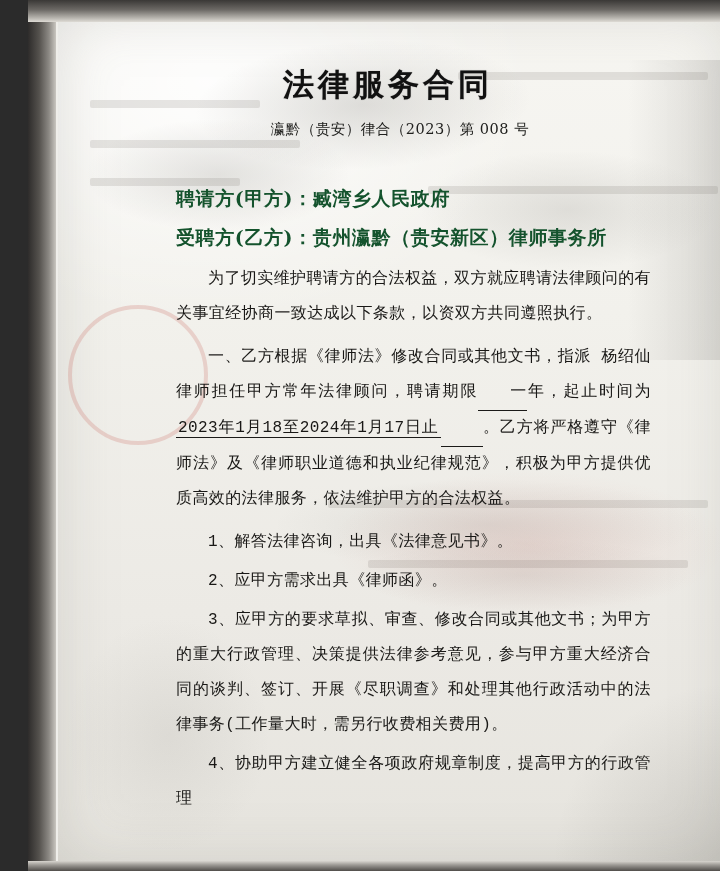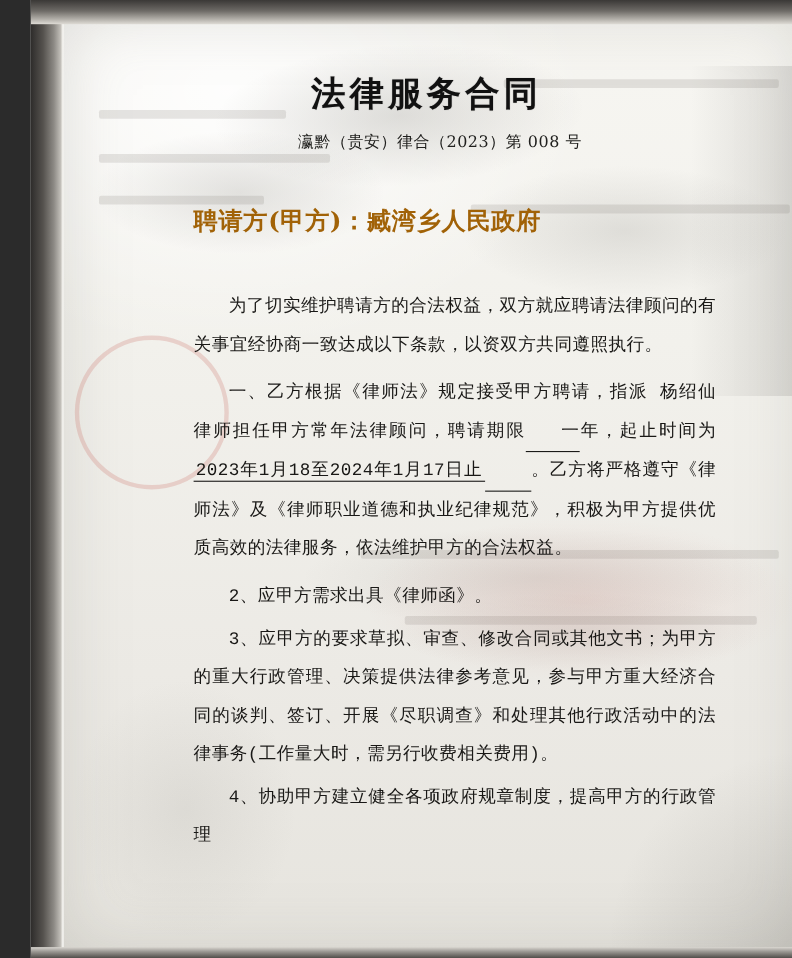--- a/index.html
+++ b/index.html
@@ -167,25 +167,25 @@
     color: #20201e;
   }
 
   .party-block {
     position: absolute;
     left: 148px;
     top: 186px;
     width: 520px;
   }
   .party-line {
-    font-size: 22px;
+    font-size: 19px;
     font-weight: bold;
     letter-spacing: 0.6px;
     margin-bottom: 13px;
-    color: #a16207;
+    color: #14532d;
   }
 
   .body-block {
     position: absolute;
     left: 148px;
     top: 262px;
     width: 475px;
     font-size: 16px;
     line-height: 35px;
     letter-spacing: 0.4px;
@@ -253,33 +253,35 @@
   <div class="seal-tint"></div>
 
   <div class="content">
 
     <div class="doc-title">法律服务合同</div>
 
     <div class="doc-number">瀛黔（贵安）律合（2023）第 008 号</div>
 
     <div class="party-block">
       <div class="party-line">聘请方(甲方)：臧湾乡人民政府</div>
+      <div class="party-line">受聘方(乙方)：贵州瀛黔（贵安新区）律师事务所</div>
     </div>
 
     <div class="body-block">
 
       <p class="para">为了切实维护聘请方的合法权益，双方就应聘请法律顾问的有关事宜经协商一致达成以下条款，以资双方共同遵照执行。</p>
 
       <div class="gap-sm"></div>
 
-      <p class="para"><span>一、乙方根据《律师法》规定接受甲方聘请，指派 </span><span>杨绍仙</span><span> 律师担任甲方常年法律顾问，聘请期限</span><span class="blank-u">一</span><span>年，起止时间为</span><span class="u-line">2023年1月18至2024年1月17日止</span><span class="blank-u-wide">&nbsp;</span><span>。乙方将严格遵守《律师法》及《律师职业道德和执业纪律规范》，积极为甲方提供优质高效的法律服务，依法维护甲方的合法权益。</span></p>
+      <p class="para"><span>一、乙方根据《律师法》修改合同或其他文书，指派 </span><span>杨绍仙</span><span> 律师担任甲方常年法律顾问，聘请期限</span><span class="blank-u">一</span><span>年，起止时间为</span><span class="u-line">2023年1月18至2024年1月17日止</span><span class="blank-u-wide">&nbsp;</span><span>。乙方将严格遵守《律师法》及《律师职业道德和执业纪律规范》，积极为甲方提供优质高效的法律服务，依法维护甲方的合法权益。</span></p>
 
       <div class="gap-sm"></div>
 
 
+      <p class="para">1、解答法律咨询，出具《法律意见书》。</p>
 
       <p class="para">2、应甲方需求出具《律师函》。</p>
 
       <p class="para">3、应甲方的要求草拟、审查、修改合同或其他文书；为甲方的重大行政管理、决策提供法律参考意见，参与甲方重大经济合同的谈判、签订、开展《尽职调查》和处理其他行政活动中的法律事务(工作量大时，需另行收费相关费用)。</p>
 
       <p class="para">4、协助甲方建立健全各项政府规章制度，提高甲方的行政管理</p>
 
     </div>
   </div>
 

